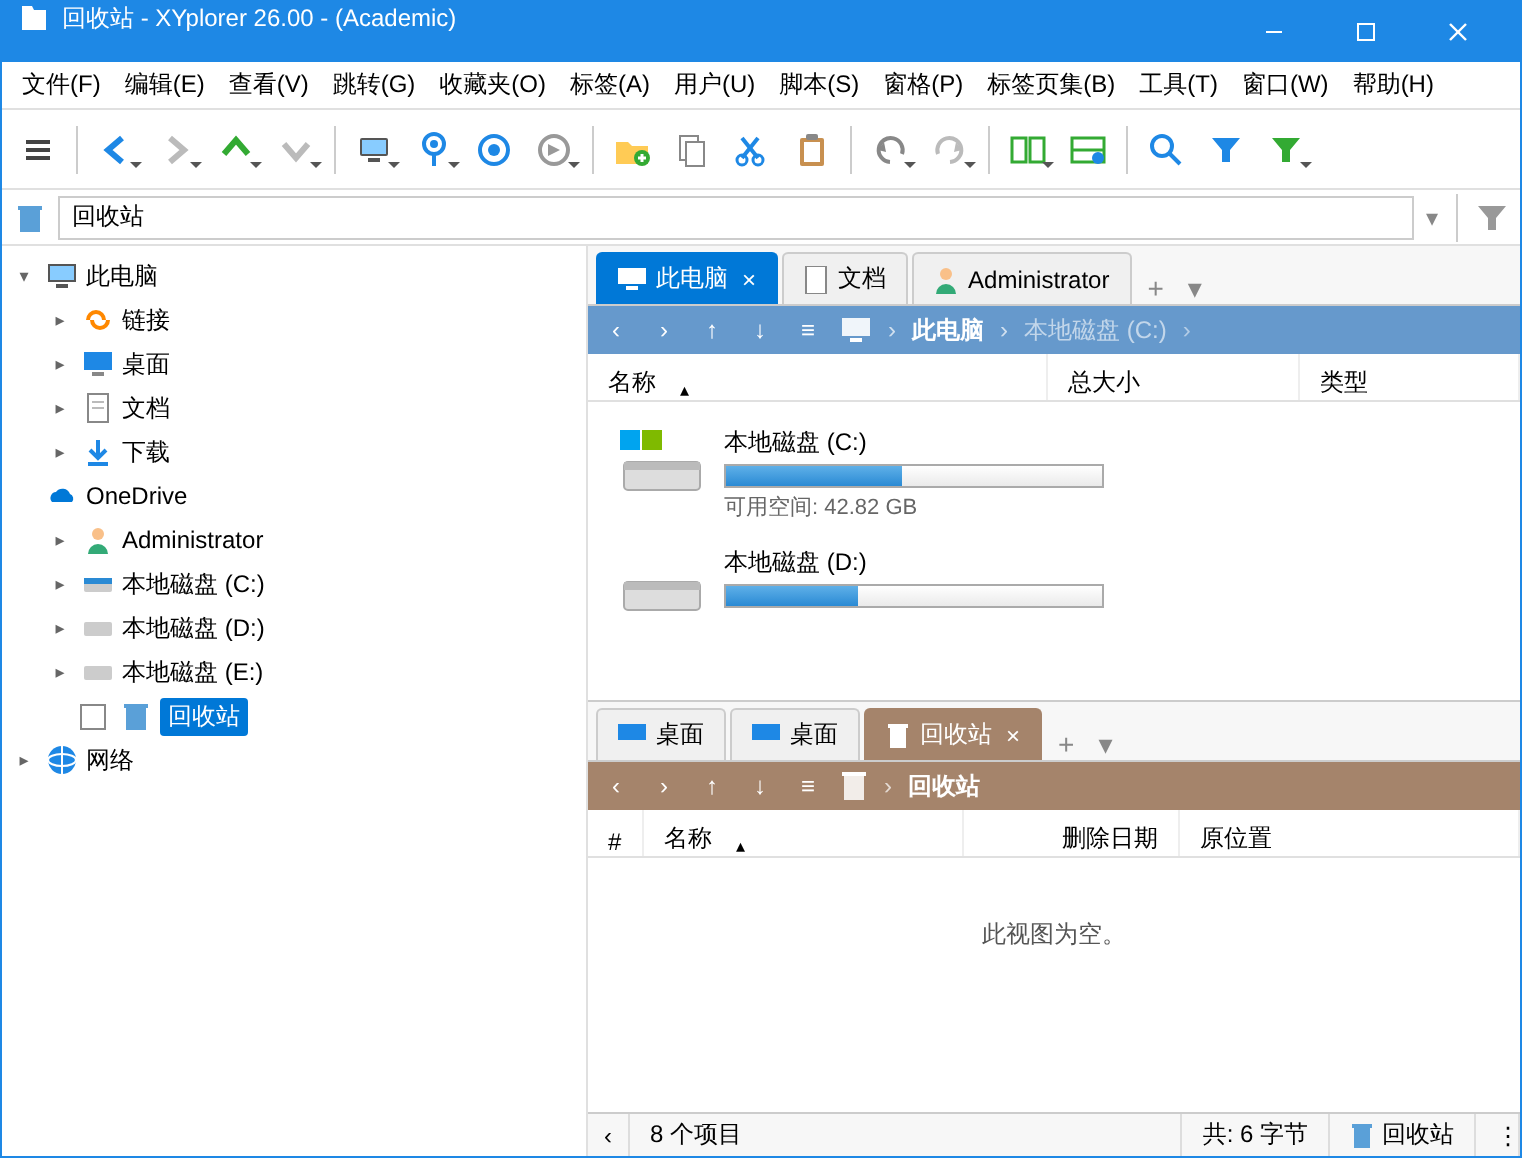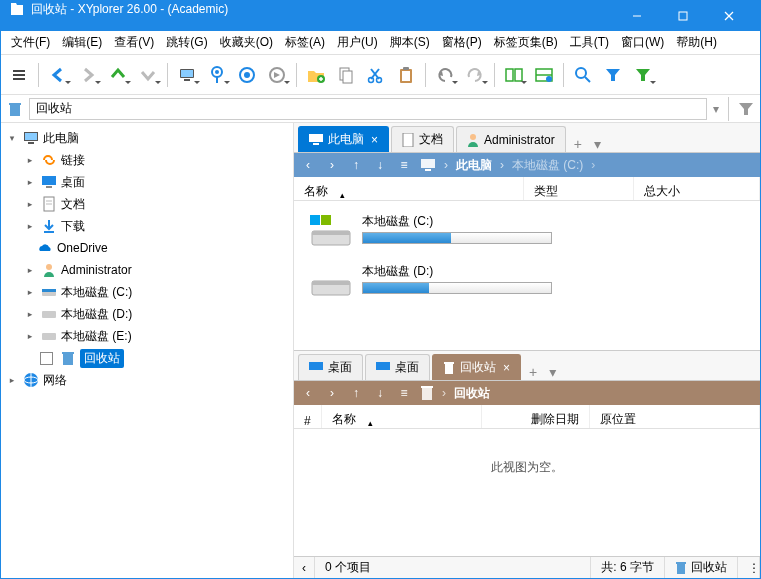--- a/index.html
+++ b/index.html
@@ -282,21 +282,21 @@
         <span class="lbl">文档</span>
       </div>
     <div class="treerow" style="padding-left:22px">
         <span class="exp">▸</span>
         <svg class="ico" viewBox="0 0 16 16">
           <path d="M8 2 v8 M4 7 l4 4 l4 -4" fill="none" stroke="#1e88e5" stroke-width="2"></path>
           <line x1="3" y1="14" x2="13" y2="14" stroke="#1e88e5" stroke-width="2"></line>
         </svg>
         <span class="lbl">下载</span>
       </div>
-    <div class="treerow" style="padding-left:32px">
+    <div class="treerow" style="padding-left:18px">
         <svg class="ico" viewBox="0 0 16 16">
           <path d="M3 11 a3 3 0 0 1 2 -5 a4 4 0 0 1 7 1 a2.5 2.5 0 0 1 1 4 z" fill="#0078d7"></path>
         </svg>
         <span class="lbl">OneDrive</span>
       </div>
     <div class="treerow" style="padding-left:22px">
         <span class="exp">▸</span>
         <svg class="ico" viewBox="0 0 16 16">
           <circle cx="8" cy="5" r="3" fill="#f9c089"></circle>
           <path d="M3 15 a5 5 0 0 1 10 0 z" fill="#3a7"></path>
@@ -387,40 +387,41 @@
         <span class="crumb">此电脑</span>
         <span style="opacity:.7">›</span>
         <span class="crumb dim">本地磁盘 (C:)</span>
         <span style="opacity:.5">›</span>
       </div>
       <div class="colhdr">
         <div class="col" style="width:230px">
             <span>名称</span> 
             <span style="font-size:9px">▴</span>
           </div>
+        <div class="col" style="flex:1">
+            <span>总大小</span>
+          </div>
         <div class="col" style="width:110px">
             <span>类型</span>
-          </div>
-        <div class="col" style="flex:1">
-            <span>总大小</span>
           </div>
       </div>
       <div class="content">
         <div class="driverow">
           <svg class="driveico" viewBox="0 0 42 38">
               <rect x="2" y="18" width="38" height="14" rx="2" fill="#ddd" stroke="#aaa"></rect>
               <rect x="2" y="18" width="38" height="4" fill="#bbb"></rect>
               <rect x="0" y="2" width="10" height="10" fill="#00a4ef"></rect>
               <rect x="11" y="2" width="10" height="10" fill="#7fba00"></rect>
             </svg>
           <div class="drvinfo">
             <div>本地磁盘 (C:)</div>
             <div class="drvbar">
                 <div class="drvfill" style="width:47%"></div>
               </div>
+            <div class="drvtxt">可用空间: 42.82 GB</div>
           </div>
         </div>
         <div class="driverow">
           <svg class="driveico" viewBox="0 0 42 38">
               <rect x="2" y="18" width="38" height="14" rx="2" fill="#ddd" stroke="#aaa"></rect>
               <rect x="2" y="18" width="38" height="4" fill="#bbb"></rect>
             </svg>
           <div class="drvinfo">
             <div>本地磁盘 (D:)</div>
             <div class="drvbar">
@@ -482,21 +483,21 @@
           </div>
         <div class="col" style="width:170px">
             <span>原位置</span>
           </div>
       </div>
       <div class="content">
         <div class="empty">此视图为空。</div>
       </div>
       <div class="statusbar">
         <div class="statusitem" style="width:20px;justify-content:center">‹</div>
-        <div class="statusitem" style="flex:1">0 个项目</div>
+        <div class="statusitem" style="flex:1">8 个项目</div>
         <div class="statusitem">共: 6 字节</div>
         <div class="statusitem">
             <svg width="12" height="14">
               <rect x="2" y="3" width="8" height="10" fill="#5aa0d8"></rect>
               <rect x="1" y="1" width="10" height="2" fill="#5aa0d8"></rect>
             </svg>
             <span>回收站</span>
           </div>
         <div class="statusitem" style="width:22px">⋮⋮</div>
       </div>

